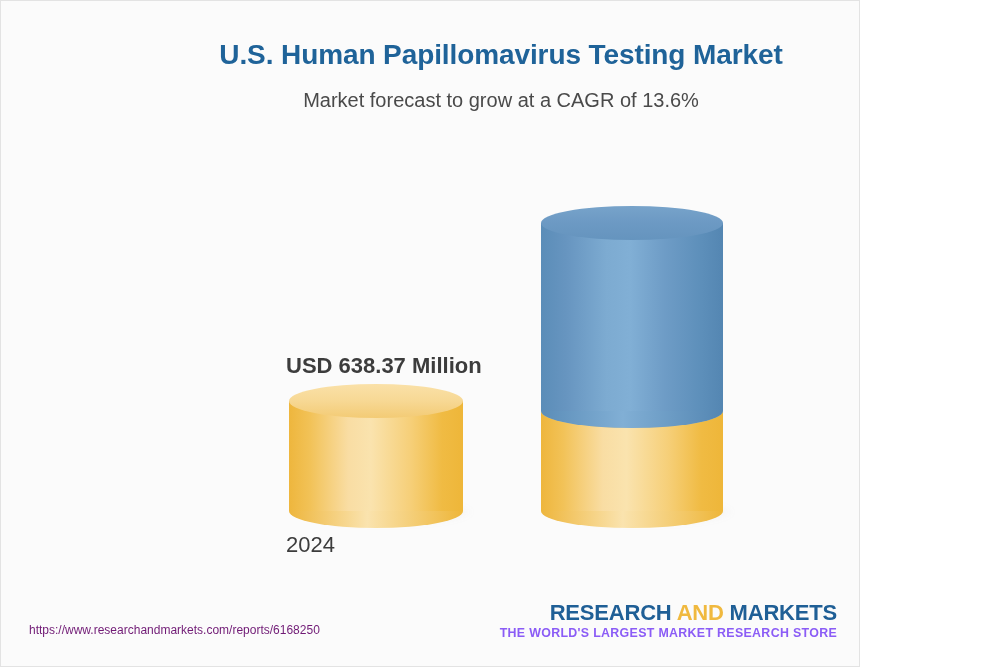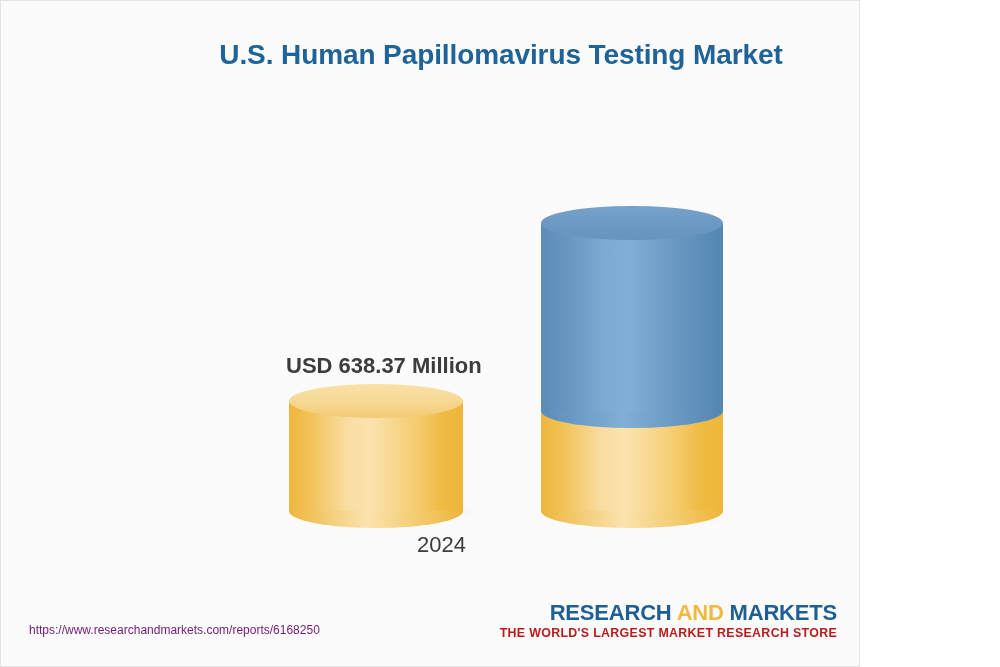--- a/index.html
+++ b/index.html
@@ -132,21 +132,21 @@
     position: absolute;
     text-align: center;
     font-size: 22px;
     font-weight: bold;
     color: #3c3c3c;
     white-space: nowrap;
   }
   
   .cat-label {
     position: absolute;
-    text-align: right;
+    text-align: left;
     font-size: 22px;
     font-weight: normal;
     color: #3c3c3c;
     white-space: nowrap;
   }
 
   
   .source-url {
     position: absolute;
     left: 28px;
@@ -165,32 +165,33 @@
     font-weight: bold;
     color: #1f5f96;
     letter-spacing: -0.2px;
     line-height: 1.05;
     white-space: nowrap;
   }
   .logo .logo-and { color: #f0b93f; }
   .logo .logo-tag {
     font-size: 12.4px;
     font-weight: bold;
-    color: #b91c1c;
+    color: #8b5cf6;
     letter-spacing: 0.32px;
     margin-top: 2px;
     white-space: nowrap;
   }
 </style>
 </head>
 <body>
 
 <div class="frame">
 
   <div class="chart-title">U.S. Human Papillomavirus Testing Market</div>
+  <div class="chart-subtitle">Market forecast to grow at a CAGR of 13.6%</div>
 
   <div class="plot">
 
     <div class="val-label" style="left:285px; top:352px; width:180px;">USD 638.37 Million</div>
 
     <div class="cyl" style="left:288px; top:400px; width:174px; height:110px;">
       <div class="shadow"></div>
       <div class="seg yellow" style="top:0; height:110px;">
         <div class="bottom-cap"></div>
         <div class="body"></div>

